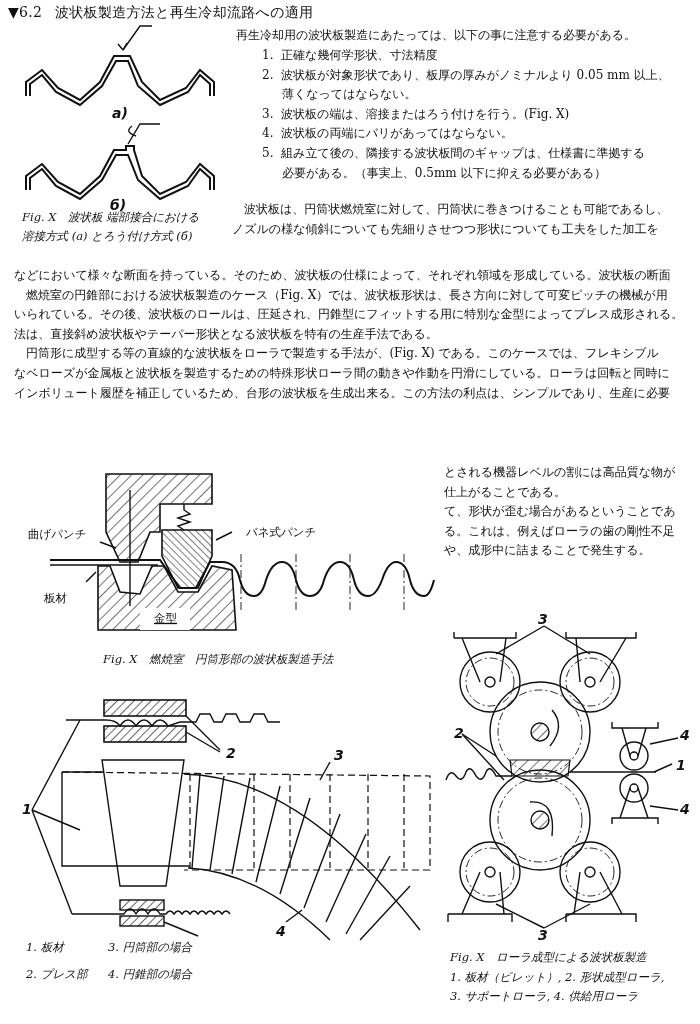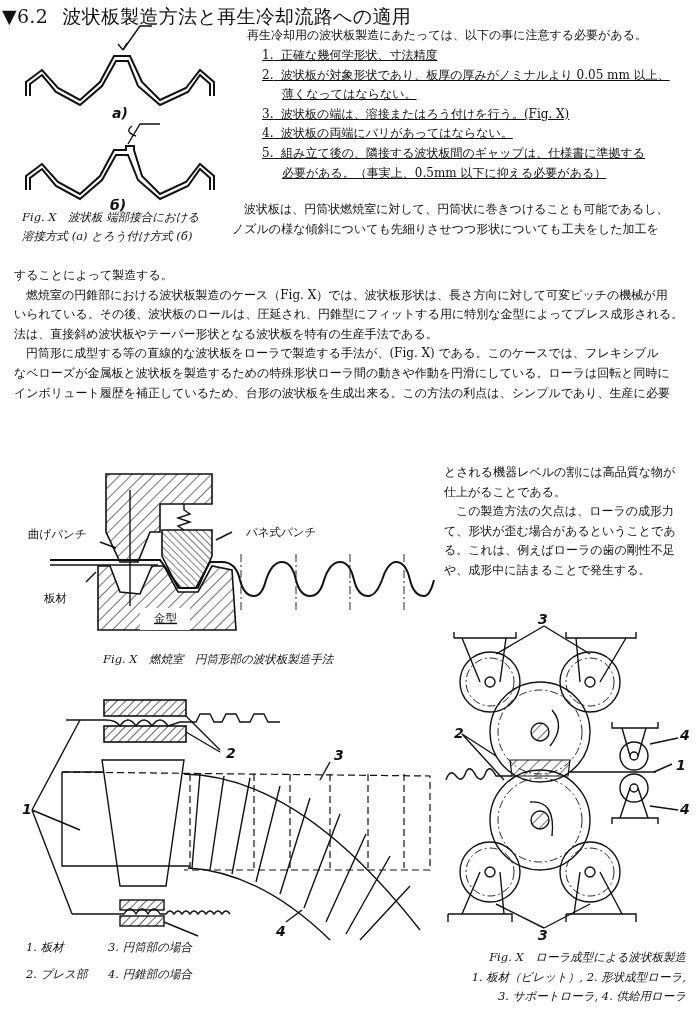--- a/index.html
+++ b/index.html
@@ -1,22 +1,22 @@
 <!DOCTYPE html>
 <html><head>
 <meta charset="utf-8">
 <style>
   html, body { margin: 0; padding: 0; background: #ffffff; }
   body { width: 700px; height: 1024px; position: relative; overflow: hidden;
          font-family: "DejaVu Serif", "Liberation Serif", serif; color: #111; }
   .abs { position: absolute; }
-  .heading { left: 2px; top: 4px; font-size: 19px; letter-spacing: 0.3px; }
+  .heading { left: 8px; top: 4px; font-size: 14px; letter-spacing: 0.3px; }
   .p { font-size: 12px; line-height: 19.6px; white-space: nowrap; }
   .cap { font-size: 11.5px; white-space: nowrap; font-style: italic; }
-  .li { font-size: 12px; line-height: 19.6px; white-space: nowrap; text-decoration: underline; }
+  .li { font-size: 12px; line-height: 19.6px; white-space: nowrap; }
   svg { position: absolute; overflow: visible; }
   .ln { stroke: #111; fill: none; stroke-width: 1.4; }
   .thick { stroke: #111; fill: none; stroke-width: 2; }
   .dash { stroke: #111; fill: none; stroke-width: 1.2; stroke-dasharray: 7 4; }
   .dashdot { stroke: #111; fill: none; stroke-width: 0.9; stroke-dasharray: 8 3 2 3; }
   .lbl { font-family: "DejaVu Sans", sans-serif; font-style: italic; font-weight: bold; font-size: 14px; fill: #111; }
   .jl { font-size: 11.5px; fill: #111; font-family: "DejaVu Sans", sans-serif; }
 </style>
 </head>
 <body>
@@ -38,54 +38,53 @@
 
   <g>
     <path class="thick" d="M26,170 L26,156 L42,144 L58,162 L80,174 L100,156 L114,130 L126,130 L126,126 L134,126 L134,130 L142,156 L160,174 L186,162 L200,144 L214,156 L214,170"></path>
     <path class="thick" d="M30,170 L30,158 L42,149 L56,166 L80,179 L102,160 L116,135 L128,135 L138,160 L160,179 L188,166 L200,149 L210,158 L210,170"></path>
     <path class="ln" d="M128,124 L140,104 L160,104"></path>
     <path class="ln" d="M132,106 Q124,112 136,116"></path>
   </g>
   <text class="lbl" x="110" y="190">б)</text>
 </svg>
 
-<div class="abs p" style="left:247px;top:26px">再生冷却用の波状板製造にあたっては、以下の事に注意する必要がある。</div>
+<div class="abs p" style="left:236px;top:26px">再生冷却用の波状板製造にあたっては、以下の事に注意する必要がある。</div>
 <div class="abs" style="left:262px;top:46px">
   <div class="li"><span>1.</span>&nbsp;&nbsp;<span>正確な幾何学形状、寸法精度</span></div>
   <div class="li"><span>2.</span>&nbsp;&nbsp;<span>波状板が対象形状であり、板厚の厚みがノミナルより 0.05 mm 以上、</span></div>
   <div class="li" style="padding-left:20px">薄くなってはならない。</div>
   <div class="li"><span>3.</span>&nbsp;&nbsp;<span>波状板の端は、溶接またはろう付けを行う。(Fig. X)</span></div>
   <div class="li"><span>4.</span>&nbsp;&nbsp;<span>波状板の両端にバリがあってはならない。</span></div>
   <div class="li"><span>5.</span>&nbsp;&nbsp;<span>組み立て後の、隣接する波状板間のギャップは、仕様書に準拠する</span></div>
   <div class="li" style="padding-left:20px">必要がある。（事実上、0.5mm 以下に抑える必要がある）</div>
 </div>
 
 <div class="abs cap" style="left:22px;top:208px;line-height:19px">
   <div>Fig. X　波状板 端部接合における</div>
   <div>溶接方式 (a) とろう付け方式 (б)</div>
 </div>
 
 <div class="abs" style="left:232px;top:200px">
   <div class="p">　波状板は、円筒状燃焼室に対して、円筒状に巻きつけることも可能であるし、</div>
   <div class="p">ノズルの様な傾斜についても先細りさせつつ形状についても工夫をした加工を</div>
 </div>
 <div class="abs" style="left:14px;top:266px">
-  <div class="p">することによって製造する。</div>
+  <div class="p">などにおいて様々な断面を持っている。そのため、波状板の仕様によって、それぞれ領域を形成している。波状板の断面</div>
   <div class="p">　燃焼室の円錐部における波状板製造のケース（Fig. X）では、波状板形状は、長さ方向に対して可変ピッチの機械が用</div>
   <div class="p">いられている。その後、波状板のロールは、圧延され、円錐型にフィットする用に特別な金型によってプレス成形される。</div>
   <div class="p">法は、直接斜め波状板やテーパー形状となる波状板を特有の生産手法である。</div>
   <div class="p">　円筒形に成型する等の直線的な波状板をローラで製造する手法が、(Fig. X) である。このケースでは、フレキシブル</div>
   <div class="p">なベローズが金属板と波状板を製造するための特殊形状ローラ間の動きや作動を円滑にしている。ローラは回転と同時に</div>
   <div class="p">インボリュート履歴を補正しているため、台形の波状板を生成出来る。この方法の利点は、シンプルであり、生産に必要</div>
 </div>
 
 <div class="abs" style="left:444px;top:463px">
   <div class="p">とされる機器レベルの割には高品質な物が</div>
   <div class="p">仕上がることである。</div>
-  <div class="p">　この製造方法の欠点は、ローラの成形力</div>
   <div class="p">て、形状が歪む場合があるということであ</div>
   <div class="p">る。これは、例えばローラの歯の剛性不足</div>
   <div class="p">や、成形中に詰まることで発生する。</div>
 </div>
 
 <svg style="left:0;top:470px" width="440" height="190">
   <defs>
     <pattern id="hatch" width="8" height="8" patternUnits="userSpaceOnUse" patternTransform="rotate(45)">
       <line x1="0" y1="0" x2="0" y2="8" stroke="#111" stroke-width="1.2"></line>
     </pattern>
@@ -241,17 +240,17 @@
   <path class="ln" d="M104,318 L56,294 M104,318 L150,294"></path>
   <path class="ln" d="M22,124 L56,146 M22,124 L64,170"></path>
   <path class="ln" d="M238,128 L210,134 M238,200 L210,196 M232,154 L214,162"></path>
   <text class="lbl" x="98" y="14">3</text>
   <text class="lbl" x="98" y="330">3</text>
   <text class="lbl" x="14" y="128">2</text>
   <text class="lbl" x="236" y="160">1</text>
   <text class="lbl" x="240" y="130">4</text>
   <text class="lbl" x="240" y="204">4</text>
 </svg>
-<div class="abs" style="left:436px;top:948px;width:250px;text-align:right;line-height:19.5px">
+<div class="abs" style="left:450px;top:948px;width:250px;text-align:left;line-height:19.5px">
   <div class="cap">Fig. X　ローラ成型による波状板製造</div>
   <div class="cap">1. 板材（ビレット）, 2. 形状成型ローラ,</div>
   <div class="cap">3. サポートローラ, 4. 供給用ローラ</div>
 </div>
 
 </body></html>

